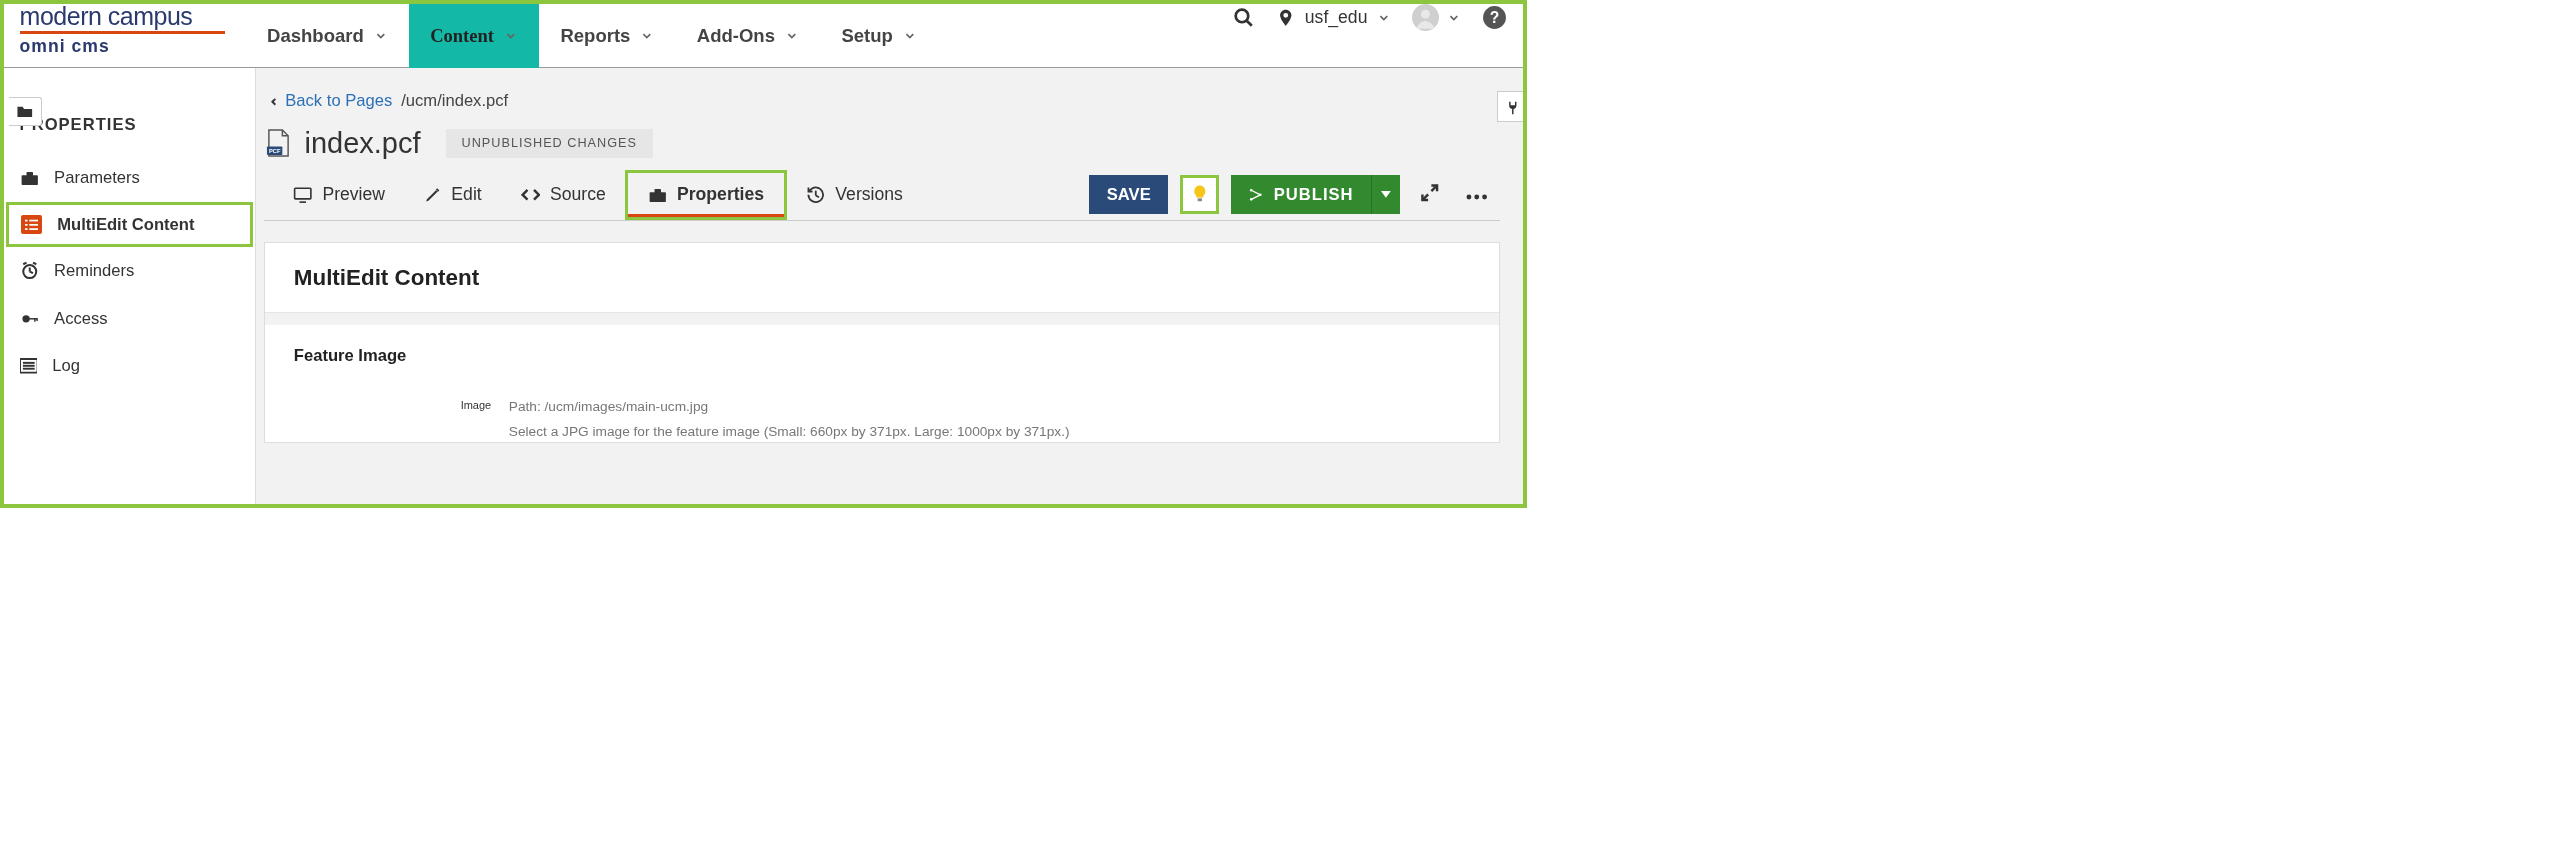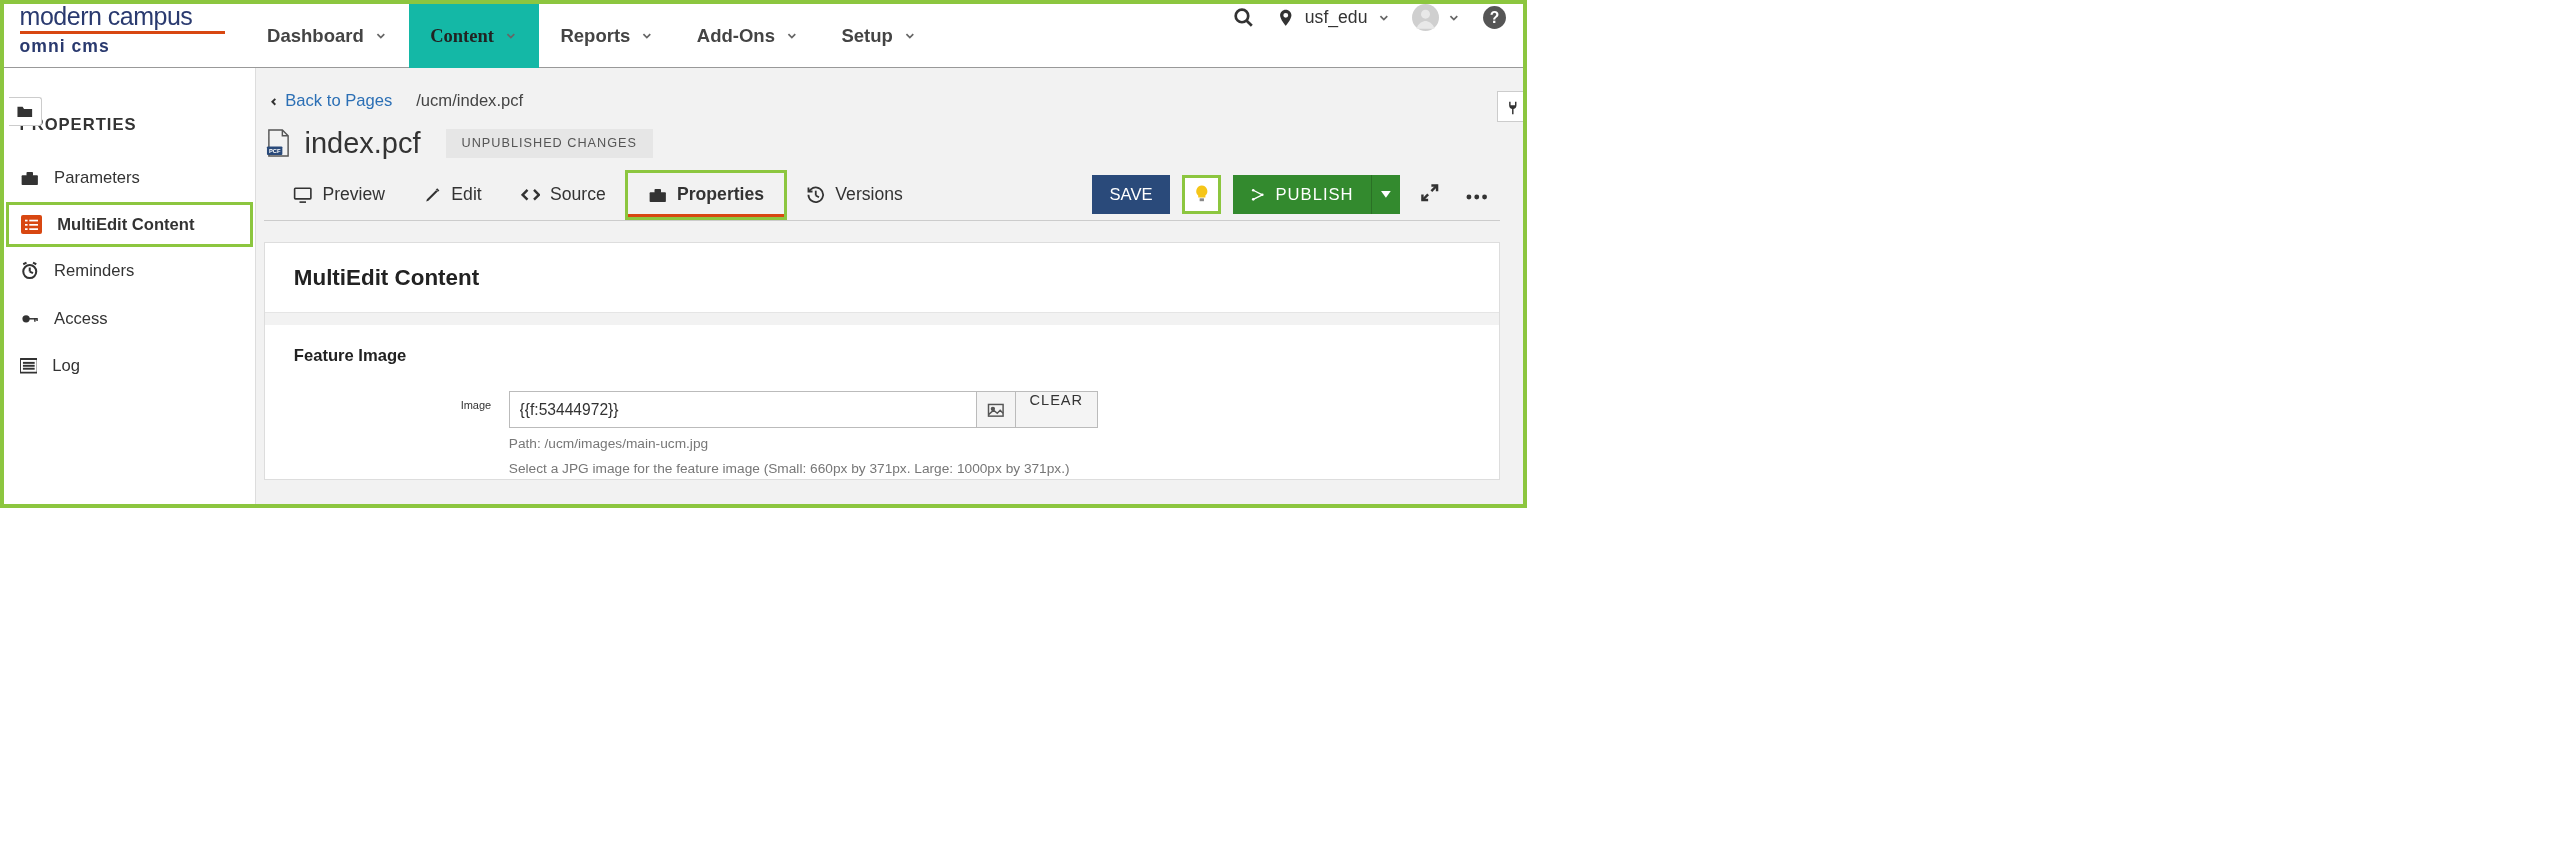--- a/index.html
+++ b/index.html
@@ -116,21 +116,21 @@
 
   
   .main {
     flex: 1;
     background: #f2f2f2;
     position: relative;
     padding: 15.6px 23.4px 0 7.8px;
     overflow: hidden;
   }
 
-  .crumb-row { display: flex; align-items: center; gap: 18px; font-size: 16.6px; padding: 7.8px 0 15.6px 3.9px; }
+  .crumb-row { display: flex; align-items: center; gap: 3px; font-size: 16.6px; padding: 7.8px 0 15.6px 3.9px; }
   .crumb-back { display: flex; align-items: center; gap: 5.9px; color: #2b6fb5; cursor: pointer; }
   .crumb-path { color: #444; margin-left: 5.9px; }
 
   .title-row { display: flex; align-items: center; gap: 13.7px; padding-left: 2px; }
   .pcf-badge {
     width: 25px; height: 29px;
     position: relative;
   }
   .page-title { font-size: 29px; color: #333; font-weight: 400; }
   .status-chip {
@@ -179,21 +179,21 @@
     align-items: center;
     gap: 11.7px;
     padding-right: 3.9px;
   }
   .btn {
     height: 39px;
     display: flex;
     align-items: center;
     padding: 0 17.6px;
     font-size: 16.6px;
-    font-weight: 400;
+    font-weight: 700;
     cursor: pointer;
     border: none;
   }
   .btn-save { background: #2a4a7a; color: #fff; }
   .btn-bulb {
     width: 39px; padding: 0;
     justify-content: center;
     background: #fff;
     border: 3.9px solid #8cc63f;
   }
@@ -528,31 +528,20 @@
 
     <div class="content-panel">
       <div class="panel-header">MultiEdit Content</div>
       <div class="panel-divider"></div>
       <div class="panel-body">
         <div class="section-label">Feature Image</div>
 
         <div class="field-row">
           <div class="field-label">Image</div>
           <div class="field-input-wrap">
-            <div class="input-line">
-              <input class="text-input" value="{{f:53444972}}" style="">
-              <div class="img-btn">
-                <svg width="17.6" height="14.6" viewBox="0 0 24 20" fill="none" stroke="#555" stroke-width="2">
-                    <rect x="2" y="2" width="20" height="16"></rect>
-                    <circle cx="8" cy="8" r="2" fill="#555"></circle>
-                    <polyline points="2 16 9 10 14 14 18 10 22 14" fill="none"></polyline>
-                  </svg>
-              </div>
-              <div class="clear-btn">CLEAR</div>
-            </div>
             <div class="help-text">Path: /ucm/images/main-ucm.jpg</div>
             <div class="help-text">Select a JPG image for the feature image (Small: 660px by 371px. Large: 1000px by 371px.)</div>
           </div>
         </div>
       </div>
     </div>
 
     <div class="plug-tab">
       <svg width="17.6" height="17.6" viewBox="0 0 24 24" fill="#333">
           <path d="M7 10V5h2v5h6V5h2v5a5 5 0 01-4 4.9V22h-2v-7.1A5 5 0 017 10z"></path>

